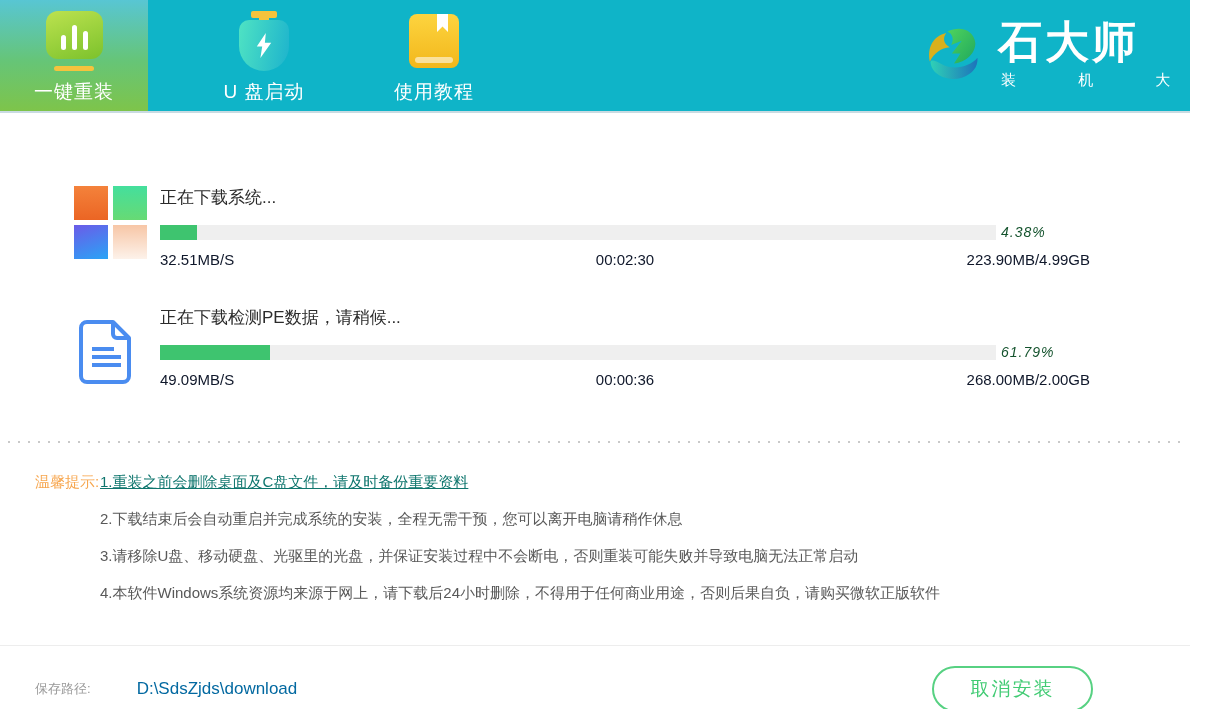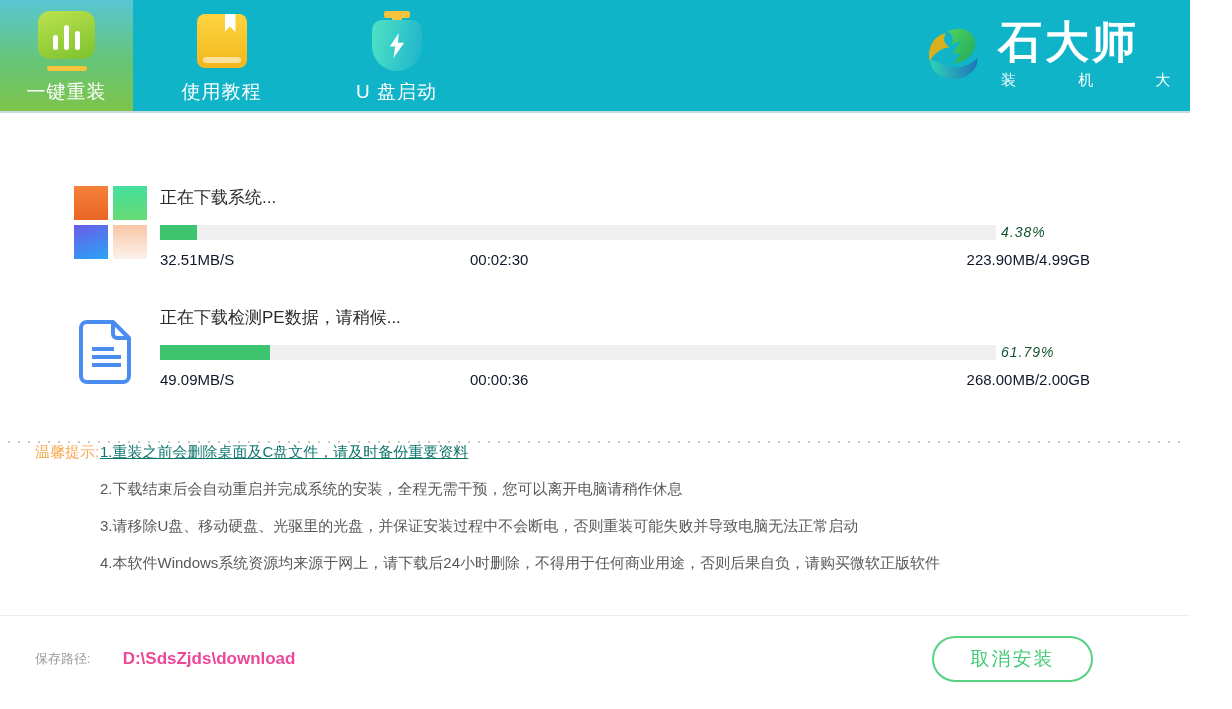--- a/index.html
+++ b/index.html
@@ -10,21 +10,21 @@
   }
   .window { width:1190px; height:709px; background:#fff; }
 
   
   .topbar {
     height:113px; background:#0fb4c8;
     border-bottom:2px solid #c9dbe2;
     display:flex; align-items:stretch; position:relative;
   }
   .tab {
-    width:133px; padding-top:9px;
+    width:148px; padding-top:9px;
     display:flex; flex-direction:column; align-items:center;
     color:#fff; cursor:pointer;
   }
   .tab.selected {
     background:linear-gradient(180deg,#58c6d3 0%,#66c577 55%,#7ec44a 100%);
   }
   .tab-2 { margin-left:42px; }
   .tab-3 { margin-left:22px; }
   .tab-iconwrap { height:64px; display:flex; flex-direction:column; align-items:center; justify-content:center; }
   .tab-label { font-size:19px; margin-top:6px; letter-spacing:1px; }
@@ -71,48 +71,48 @@
   .dl-section + .dl-section { margin-top:38px; }
   .dl-iconcol { width:74px; flex:none; display:flex; justify-content:flex-start; }
   .dl-content { margin-left:12px; width:930px; }
   .dl-title { font-size:17px; color:#2b2b2b; }
   .bar-row { margin-top:15px; display:flex; align-items:center; }
   .track { width:836px; height:15px; background:#efefef; flex:none; overflow:hidden; }
   .fill { height:100%; background:#3ec46f; }
   .pct { margin-left:5px; font-size:14px; color:#14532d; letter-spacing:1px; white-space:nowrap;font-style:italic; }
   .stats { margin-top:11px; display:flex; font-size:15px; color:#0f172a; }
   .stat-speed { width:310px; }
-  .stat-time  { width:310px; text-align:left; }
+  .stat-time  { width:310px; text-align:center; }
   .stat-size  { width:310px; text-align:right; }
 
   .win-logo { width:74px; height:74px; display:grid; grid-template-columns:34px 34px; grid-template-rows:34px 34px; gap:5px; }
   .win-logo b { display:block; }
   .win-tl { background:linear-gradient(180deg,#f4823b 0%,#eb6524 100%); }
   .win-tr { background:linear-gradient(180deg,#44df9d 0%,#67da74 100%); }
   .win-bl { background:linear-gradient(160deg,#6b5be8 0%,#2aa4f6 100%); }
   .win-br { background:linear-gradient(180deg,#f7c6a6 0%,#fdf2ea 100%); }
 
   .doc-iconwrap { padding-top:14px; padding-left:4px; }
 
   
   .dotted-divider {
     margin:53px 8px 0 8px; height:2px;
     background-image:repeating-linear-gradient(90deg,#c9c9c9 0 2px,transparent 2px 10px);
   }
-  .tips { padding-left:35px; display:flex; font-size:15px; }
+  .tips { margin-top:30px; padding-left:35px; display:flex; font-size:15px; }
   .tips-label { color:#f7a64e; width:65px; flex:none; line-height:17px; }
   .tips-list { }
   .tip { color:#595959; line-height:17px; margin-bottom:20px; }
   .tip.highlight { color:#0f766e; text-decoration:underline; }
 
   
   .footer-divider { margin-top:24px; border-top:1px solid #ededed; }
   .footer { height:71px; display:flex; align-items:center; padding:14px 0 0 35px; }
   .path-label { color:#999; font-size:13px; }
-  .path-value { color:#ec4899; font-size:17px; margin-left:32px;font-weight:bold; }
+  .path-value { color:#0369a1; font-size:17px; margin-left:46px; }
   .cancel-btn {
     margin-left:auto; margin-right:97px;
     width:161px; height:46px;
     border:2px solid #57d182; border-radius:24px; background:#fff;
     color:#42cb74; font-size:19px; letter-spacing:2px;
     display:flex; align-items:center; justify-content:center; cursor:pointer;
   }
 </style>
 </head>
 <body>
@@ -124,45 +124,45 @@
     <div class="tab selected tab-1">
       <div class="tab-iconwrap">
         <div class="chart-icon">
             <i></i>
             <i></i>
             <i></i>
           </div>
         <div class="chart-underline"></div>
       </div>
       <div class="tab-label">一键重装</div>
-    </div>
-
-    <div class="tab tab-3">
-      <div class="tab-iconwrap">
-        <div class="book-icon">
-          <div class="book-mark"></div>
-          <div class="book-pages"></div>
-        </div>
-      </div>
-      <div class="tab-label">使用教程</div>
     </div>
 
     <div class="tab tab-2">
       <div class="tab-iconwrap">
         <div class="usb-icon">
           <div class="usb-cap"></div>
           <div class="usb-capnotch"></div>
           <div class="usb-body">
             <svg width="18" height="27" viewBox="0 0 20 28">
               <path d="M12 0 L2 15 h6 L6 28 L18 11 h-7 Z" fill="#ffffff"></path>
             </svg>
           </div>
         </div>
       </div>
       <div class="tab-label">U 盘启动</div>
+    </div>
+
+    <div class="tab tab-3">
+      <div class="tab-iconwrap">
+        <div class="book-icon">
+          <div class="book-mark"></div>
+          <div class="book-pages"></div>
+        </div>
+      </div>
+      <div class="tab-label">使用教程</div>
     </div>
 
     <div class="logo">
       <svg width="64" height="70" viewBox="0 0 90 90">
         <defs>
           <linearGradient id="lgreen" x1="0" y1="0" x2="1" y2="1">
             <stop offset="0" stop-color="#4fd35c"></stop>
               <stop offset="1" stop-color="#1fa85e"></stop>
           </linearGradient>
           <linearGradient id="lteal" x1="0" y1="0" x2="1" y2="0">

